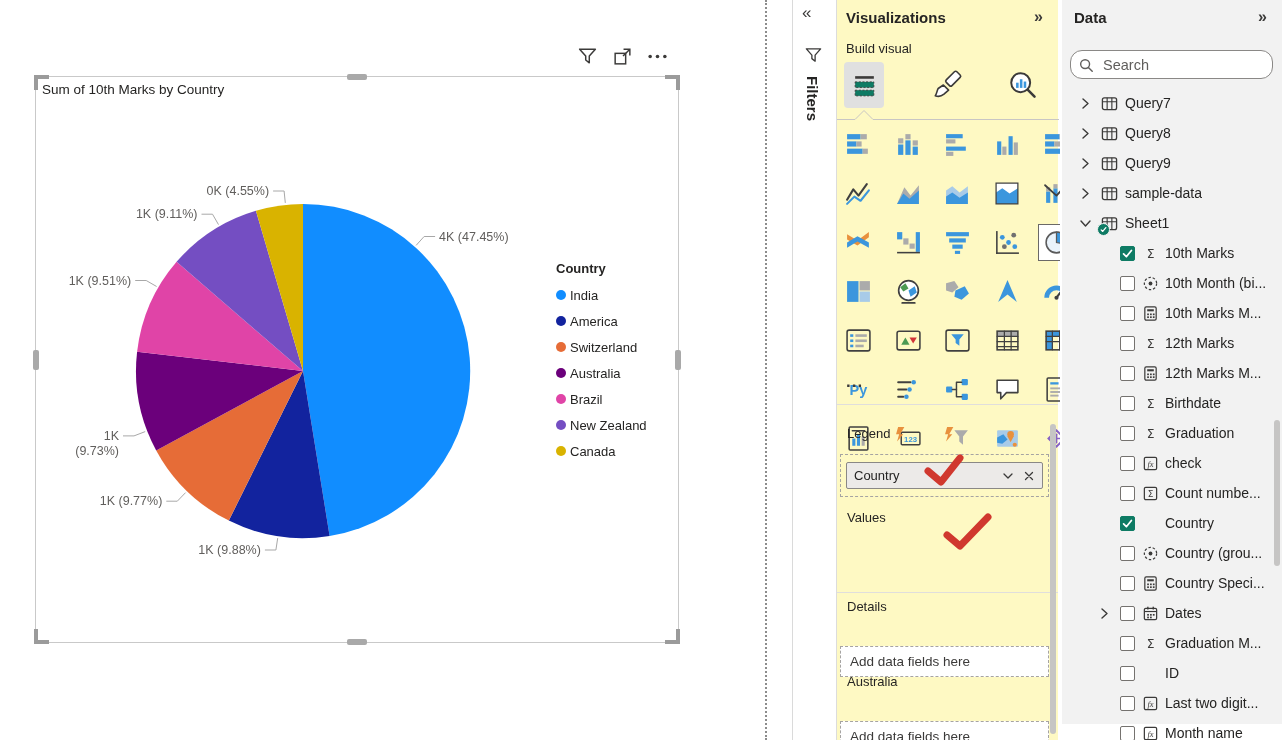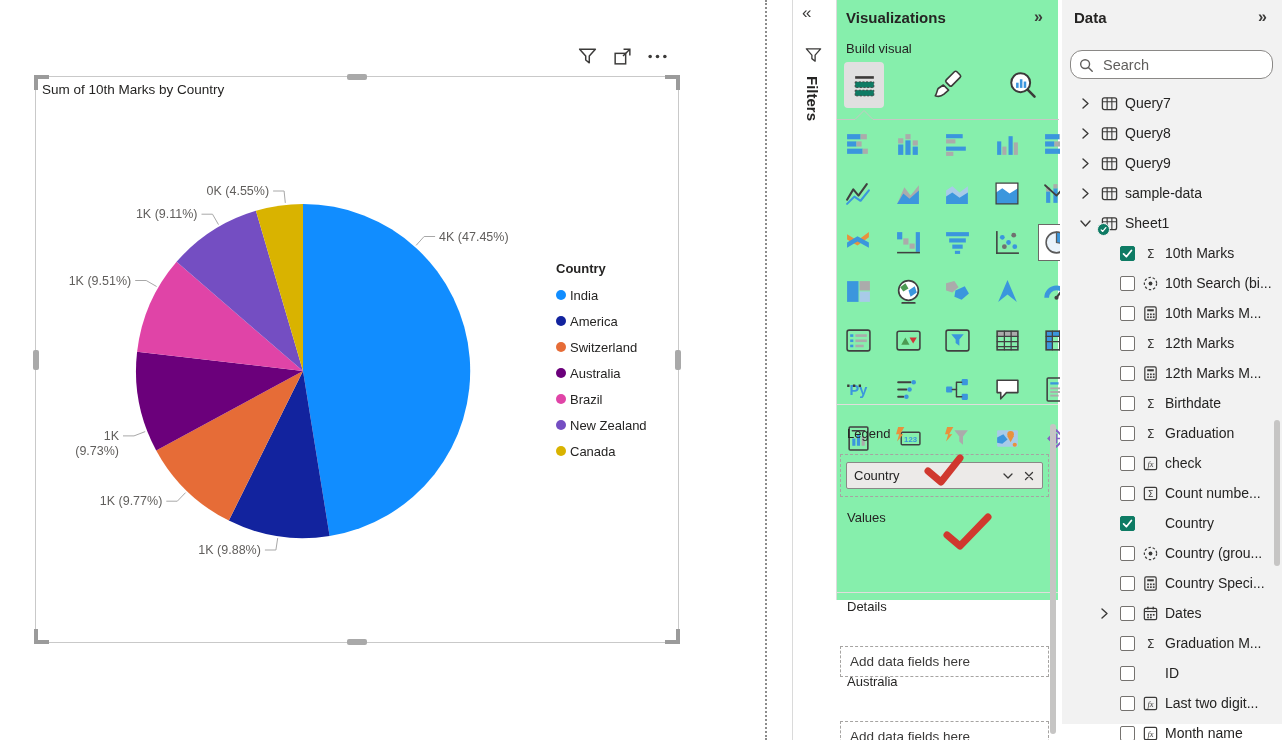--- a/index.html
+++ b/index.html
@@ -30,21 +30,21 @@
   .cor.br{right:-2px;bottom:-2px;border-bottom-width:4px;border-right-width:4px;}
   .page-edge{position:absolute;left:765px;top:0;height:740px;width:0;border-left:2px dotted #8C8C8C;}
 
   
   .filters-strip{position:absolute;left:792px;top:0;width:44px;height:740px;background:#fff;border-left:1px solid #DADADA;}
   .chev-exp{position:absolute;left:9px;top:3px;font-size:17px;color:#3B3A39;cursor:pointer;}
   .strip-funnel{position:absolute;left:11px;top:46px;width:19px;height:19px;}
   .vert{position:absolute;left:11px;top:76px;writing-mode:vertical-rl;font-size:15px;font-weight:600;color:#252423;}
 
   
-  .viz-pane{position:absolute;left:836px;top:0;width:222px;height:600px;background:#86efac;border-left:1px solid #DCDCDC;box-sizing:border-box;padding-left:44px;}
+  .viz-pane{position:absolute;left:836px;top:0;width:222px;height:740px;background:#fef9c3;border-left:1px solid #DCDCDC;box-sizing:border-box;padding-left:44px;}
   .pane-title{position:absolute;left:9px;top:9px;font-size:15px;font-weight:700;}
   .pane-collapse{position:absolute;right:15px;top:8px;font-size:16px;color:#3B3A39;font-weight:600;cursor:pointer;}
   .subtitle{position:absolute;left:9px;top:41px;font-size:13px;}
   .tab-sel{position:absolute;left:7px;top:62px;width:40px;height:46px;background:#E0E0E0;border-radius:4px;
            display:flex;align-items:center;justify-content:center;cursor:pointer;}
   .tab-sel .ic{width:27px;height:27px;}
   .tab{position:absolute;width:30px;height:30px;cursor:pointer;}
   .tab.fmt{left:96px;top:70px;}
   .tab.ana{left:171px;top:70px;}
   .notch{position:absolute;left:0;top:106px;}
@@ -784,21 +784,21 @@
         </div>
         <div class="trow field">
           <span class="ic tchev"></span>
           <span class="cb"></span>
           <span class="ic ficon">
             <svg viewBox="0 0 18 18" style="width:100%;height:100%;display:block" xmlns="http://www.w3.org/2000/svg">
               <circle cx="9" cy="9" r="6.5" fill="none" stroke="#3B3A39" stroke-width="1.3" stroke-dasharray="2.6 2"></circle>
               <circle cx="9" cy="9" r="2" fill="#3B3A39" stroke="none" stroke-width="1.5"></circle>
             </svg>
           </span>
-          <span class="tlabel">10th Search (bi...</span>
+          <span class="tlabel">10th Month (bi...</span>
         </div>
         <div class="trow field">
           <span class="ic tchev"></span>
           <span class="cb"></span>
           <span class="ic ficon">
             <svg viewBox="0 0 18 18" style="width:100%;height:100%;display:block" xmlns="http://www.w3.org/2000/svg">
               <rect x="3" y="2" width="12" height="14" fill="none" stroke="#3B3A39" stroke-width="1.3" rx="1.5"></rect>
               <rect x="5.5" y="4.5" width="7" height="2.2" fill="#3B3A39" rx="0"></rect>
               <rect x="5.5" y="9" width="1.8" height="1.8" fill="#3B3A39" rx="0"></rect>
               <rect x="8.5" y="9" width="1.8" height="1.8" fill="#3B3A39" rx="0"></rect>

